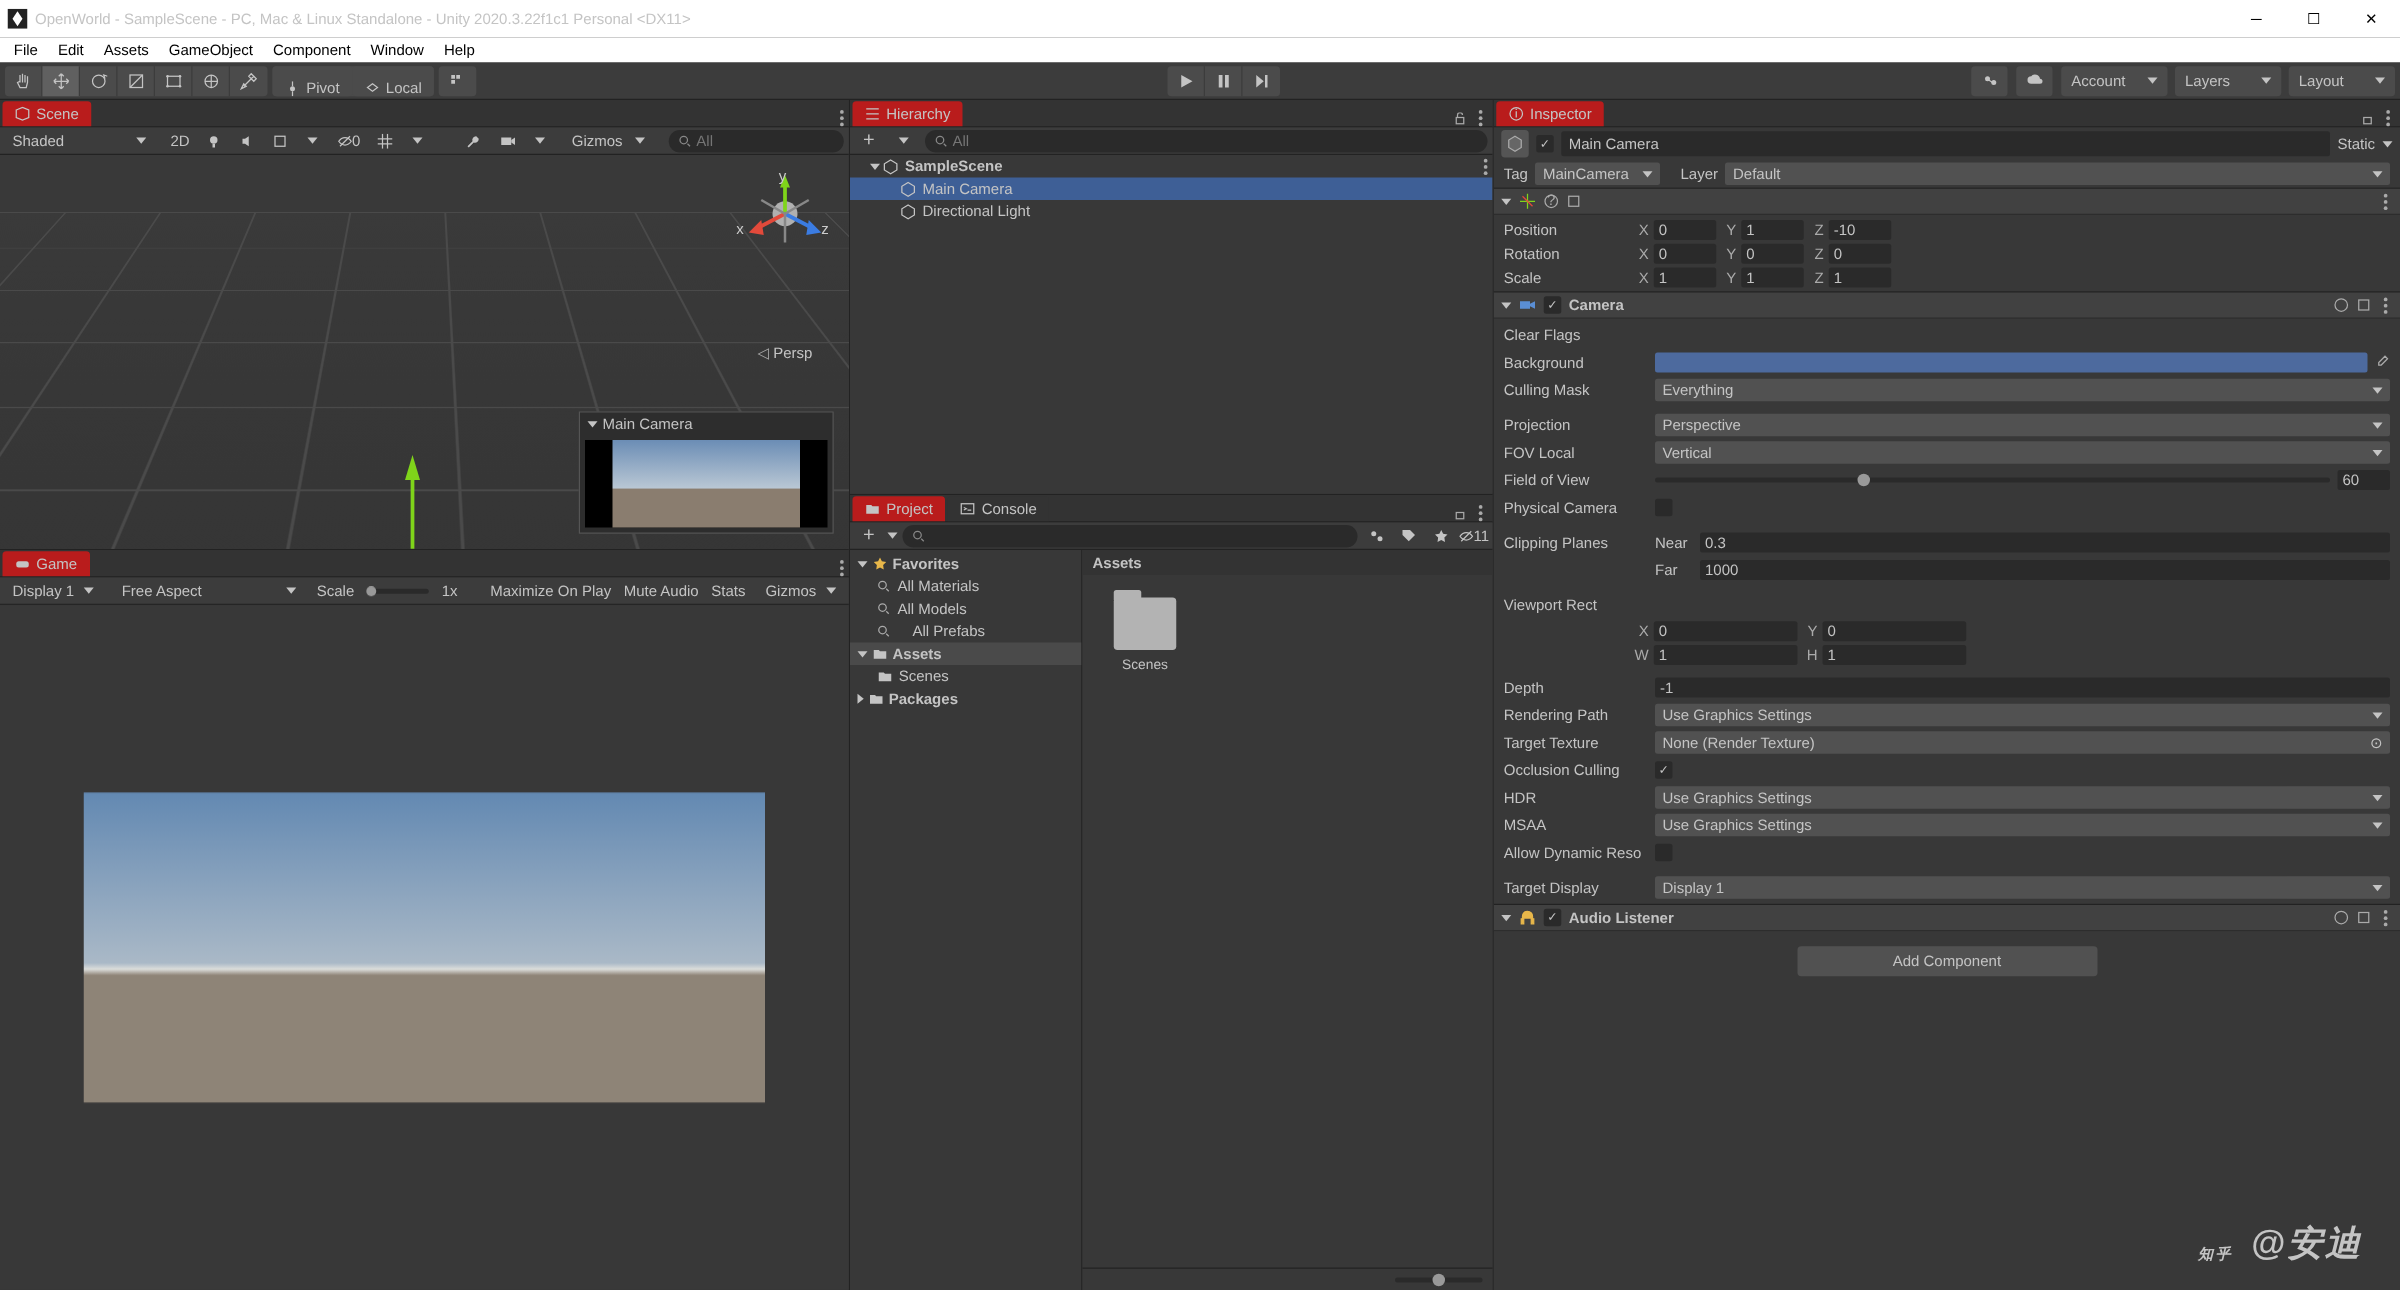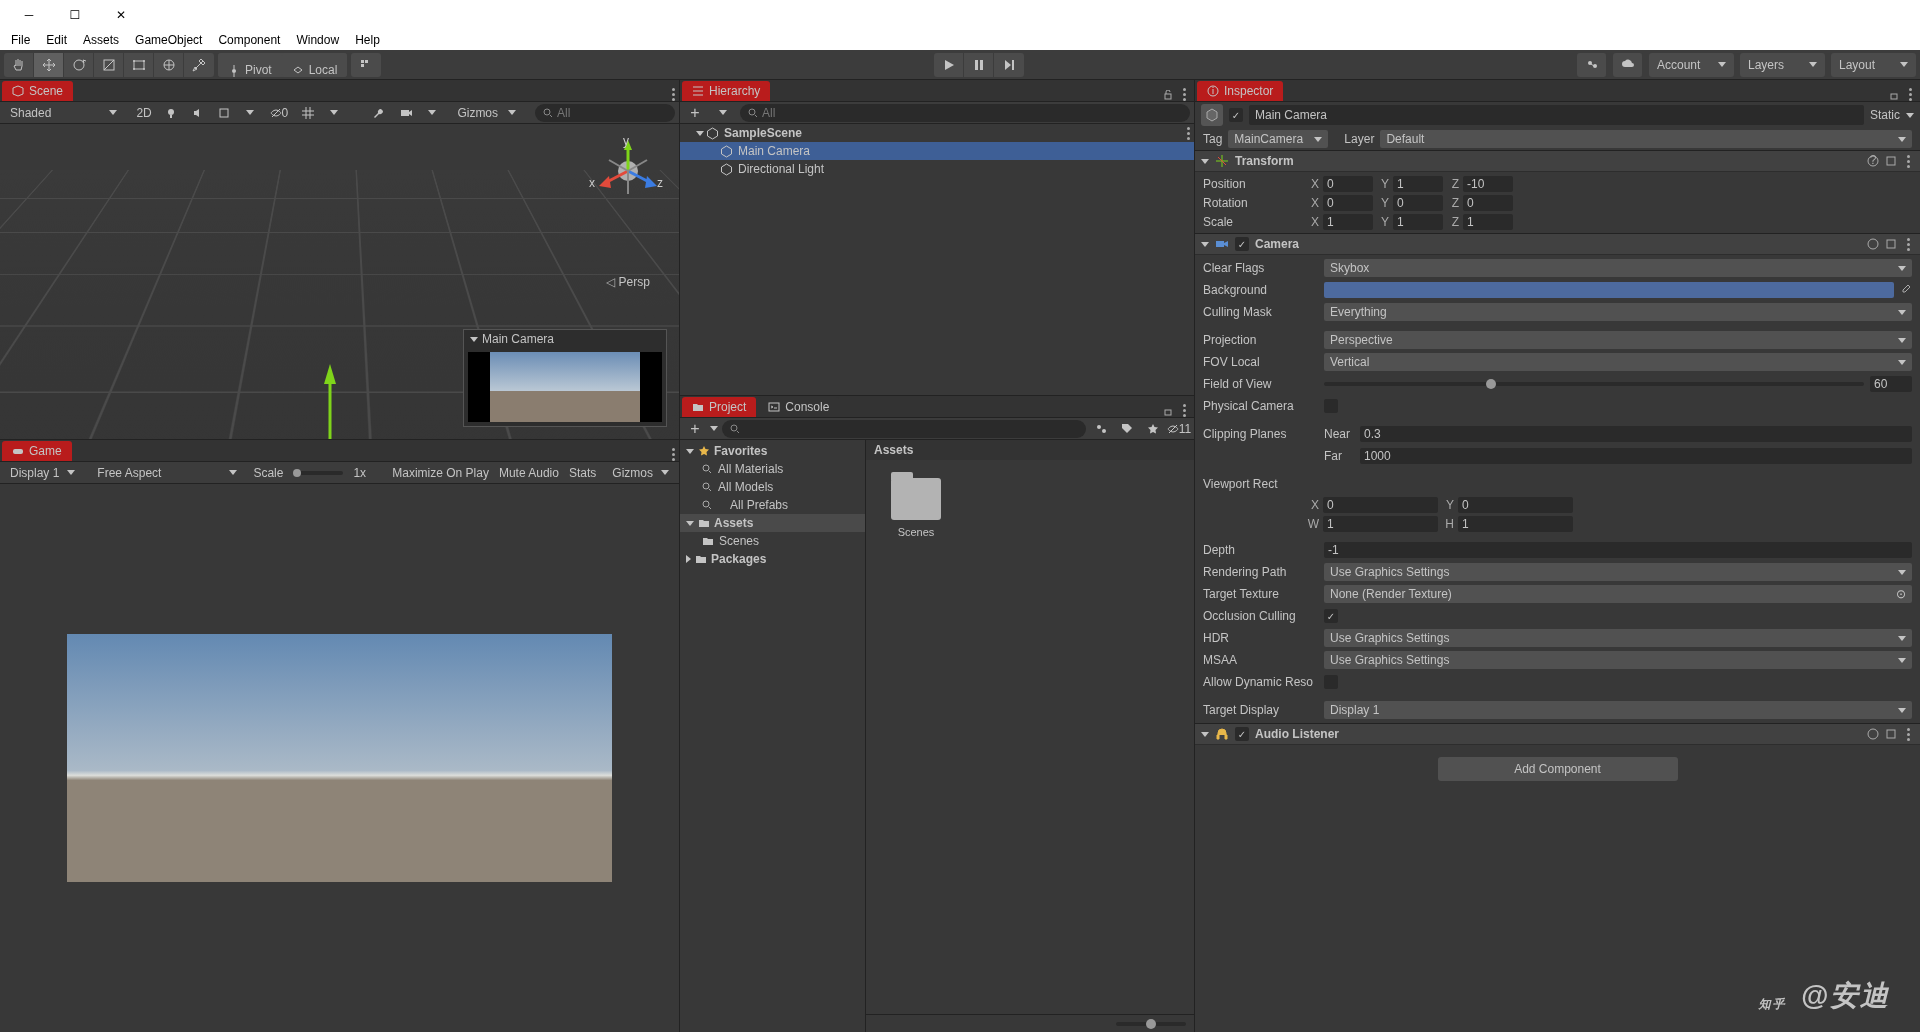--- a/index.html
+++ b/index.html
@@ -102,20 +102,27 @@
 .tri-r{width:0;height:0;border-top:4px solid transparent;border-bottom:4px solid transparent;border-left:5px solid #c4c4c4;display:inline-block}
 .dots{display:flex;flex-direction:column;gap:2px;margin-left:auto;padding:0 4px}
 .dots span{width:3px;height:3px;background:#aaa;border-radius:50%}
 svg{flex-shrink:0}
 .proj-toolbar2{height:22px;background:#3c3c3c;display:flex;align-items:center;padding:0 4px;gap:4px;border-bottom:1px solid #222}
 </style>
 </head>
 <body>
 
 <div class="titlebar">
+  <div class="left">
+    <svg viewBox="0 0 16 16">
+        <rect width="16" height="16" fill="#222"></rect>
+        <path d="M8 2l4 6-4 6-4-6z" fill="#fff"></path>
+      </svg>
+    <span>OpenWorld - SampleScene - PC, Mac &amp; Linux Standalone - Unity 2020.3.22f1c1 Personal &lt;DX11&gt;</span>
+  </div>
   <div class="winbtns">
     <div class="winbtn">─</div>
     <div class="winbtn">☐</div>
     <div class="winbtn">✕</div>
   </div>
 </div>
 
 <div class="menubar">
   <span>File</span>
   <span>Edit</span>
@@ -655,21 +662,20 @@
             <span class="tri"></span>
           </div>
       </div>
 
       <div class="comp-header">
         <span class="tri"></span>
         <svg width="14" height="14">
             <path d="M7 1v12M1 7h12" stroke="#7fd41a"></path>
             <path d="M3 3l8 8" stroke="#e24a3b"></path>
           </svg>
-        <span class="title">Transform</span>
         <svg width="12" height="12">
             <circle cx="6" cy="6" r="5" stroke="#aaa" fill="none"></circle>
             <text x="6" y="9" text-anchor="middle" fill="#aaa" font-size="8">?</text>
           </svg>
         <svg width="12" height="12">
             <rect x="2" y="2" width="8" height="8" stroke="#aaa" fill="none"></rect>
           </svg>
         <div class="dots">
             <span></span>
             <span></span>
@@ -740,24 +746,20 @@
           </svg>
         <div class="dots">
             <span></span>
             <span></span>
             <span></span>
           </div>
       </div>
       <div class="comp-body">
         <div class="insp-row">
             <span class="lbl">Clear Flags</span>
-            <div class="full-dd">
-              <span>Skybox</span>
-              <span class="tri"></span>
-            </div>
           </div>
         <div class="insp-row">
             <span class="lbl">Background</span>
             <div class="color-swatch"></div>
             <svg width="12" height="12">
               <path d="M9 2l1 1-5 5H3V6l5-5z" stroke="#aaa" fill="none"></path>
             </svg>
           </div>
         <div class="insp-row">
             <span class="lbl">Culling Mask</span>

